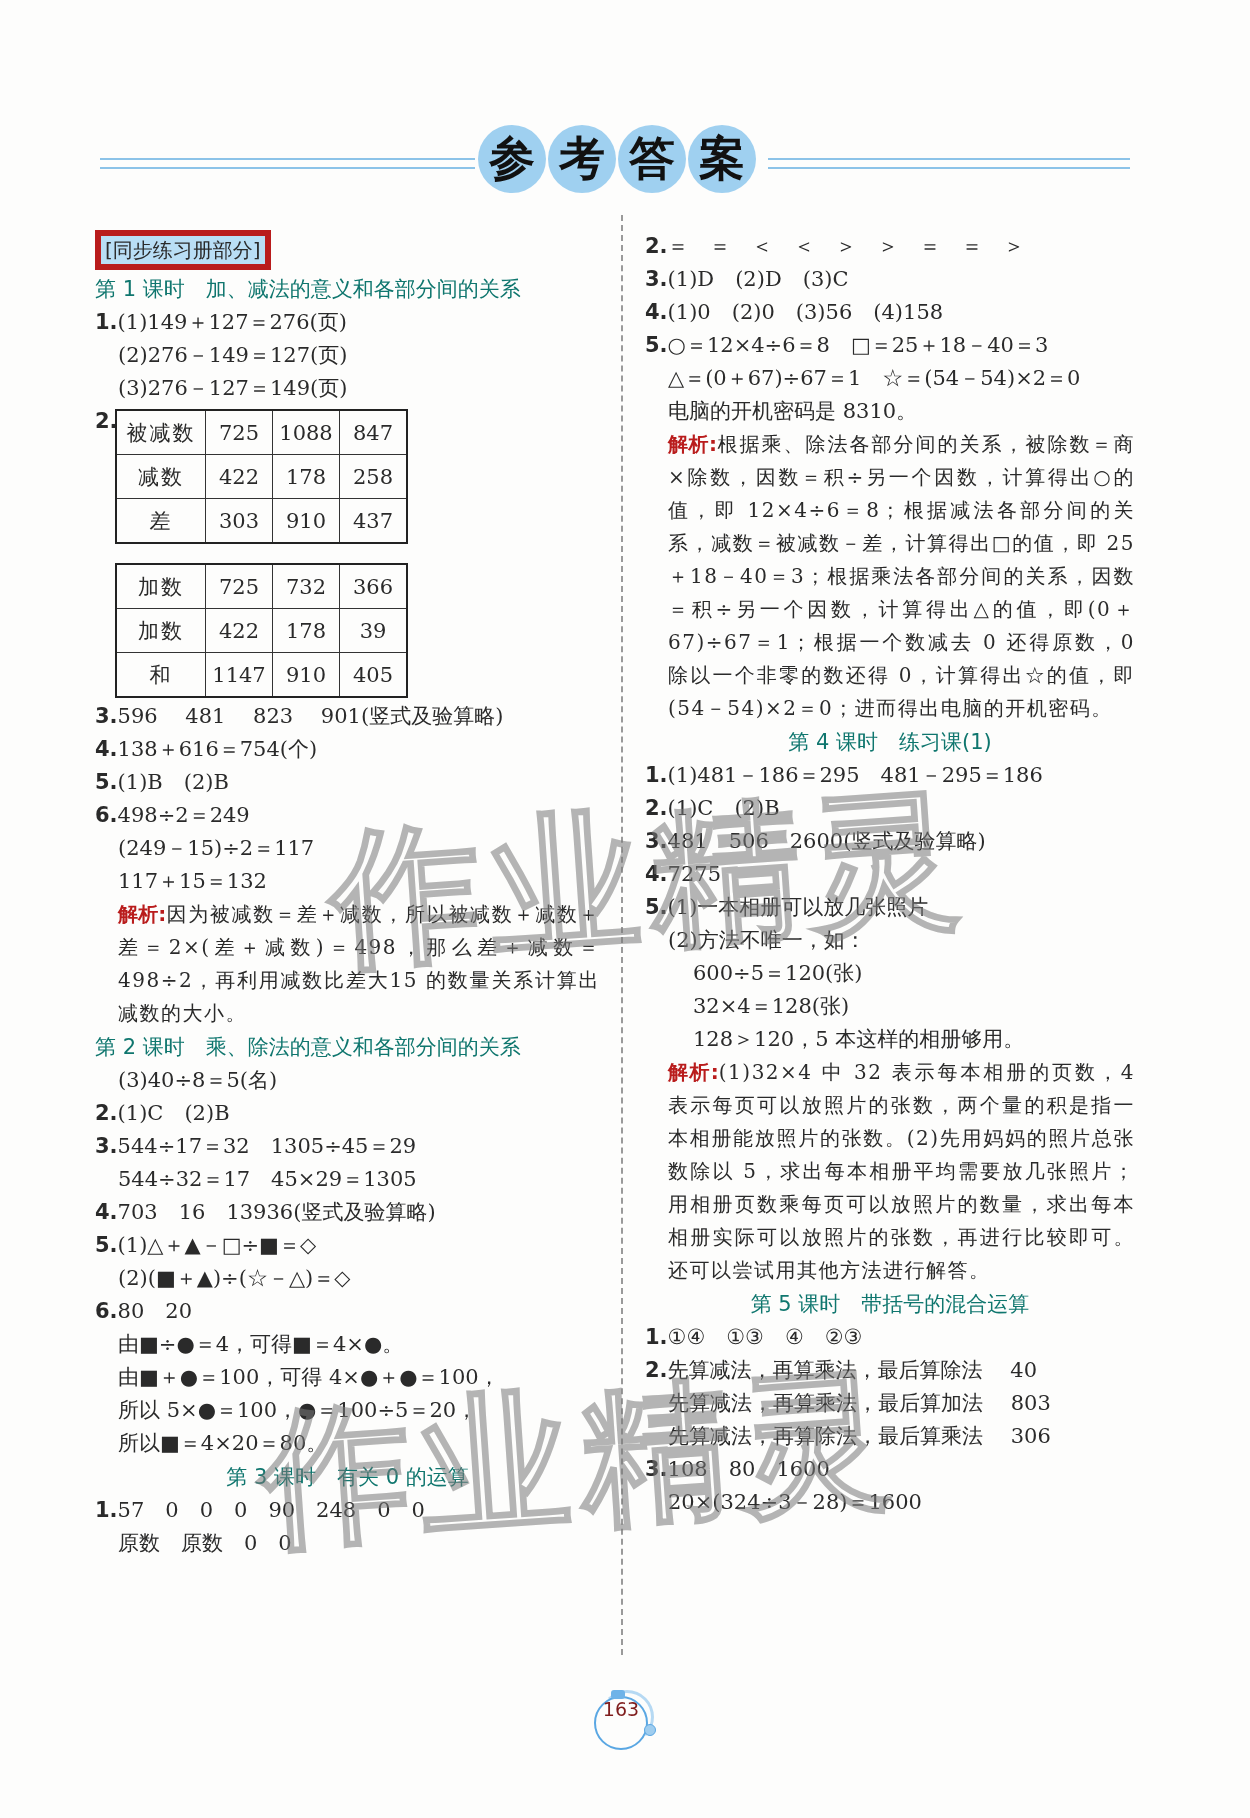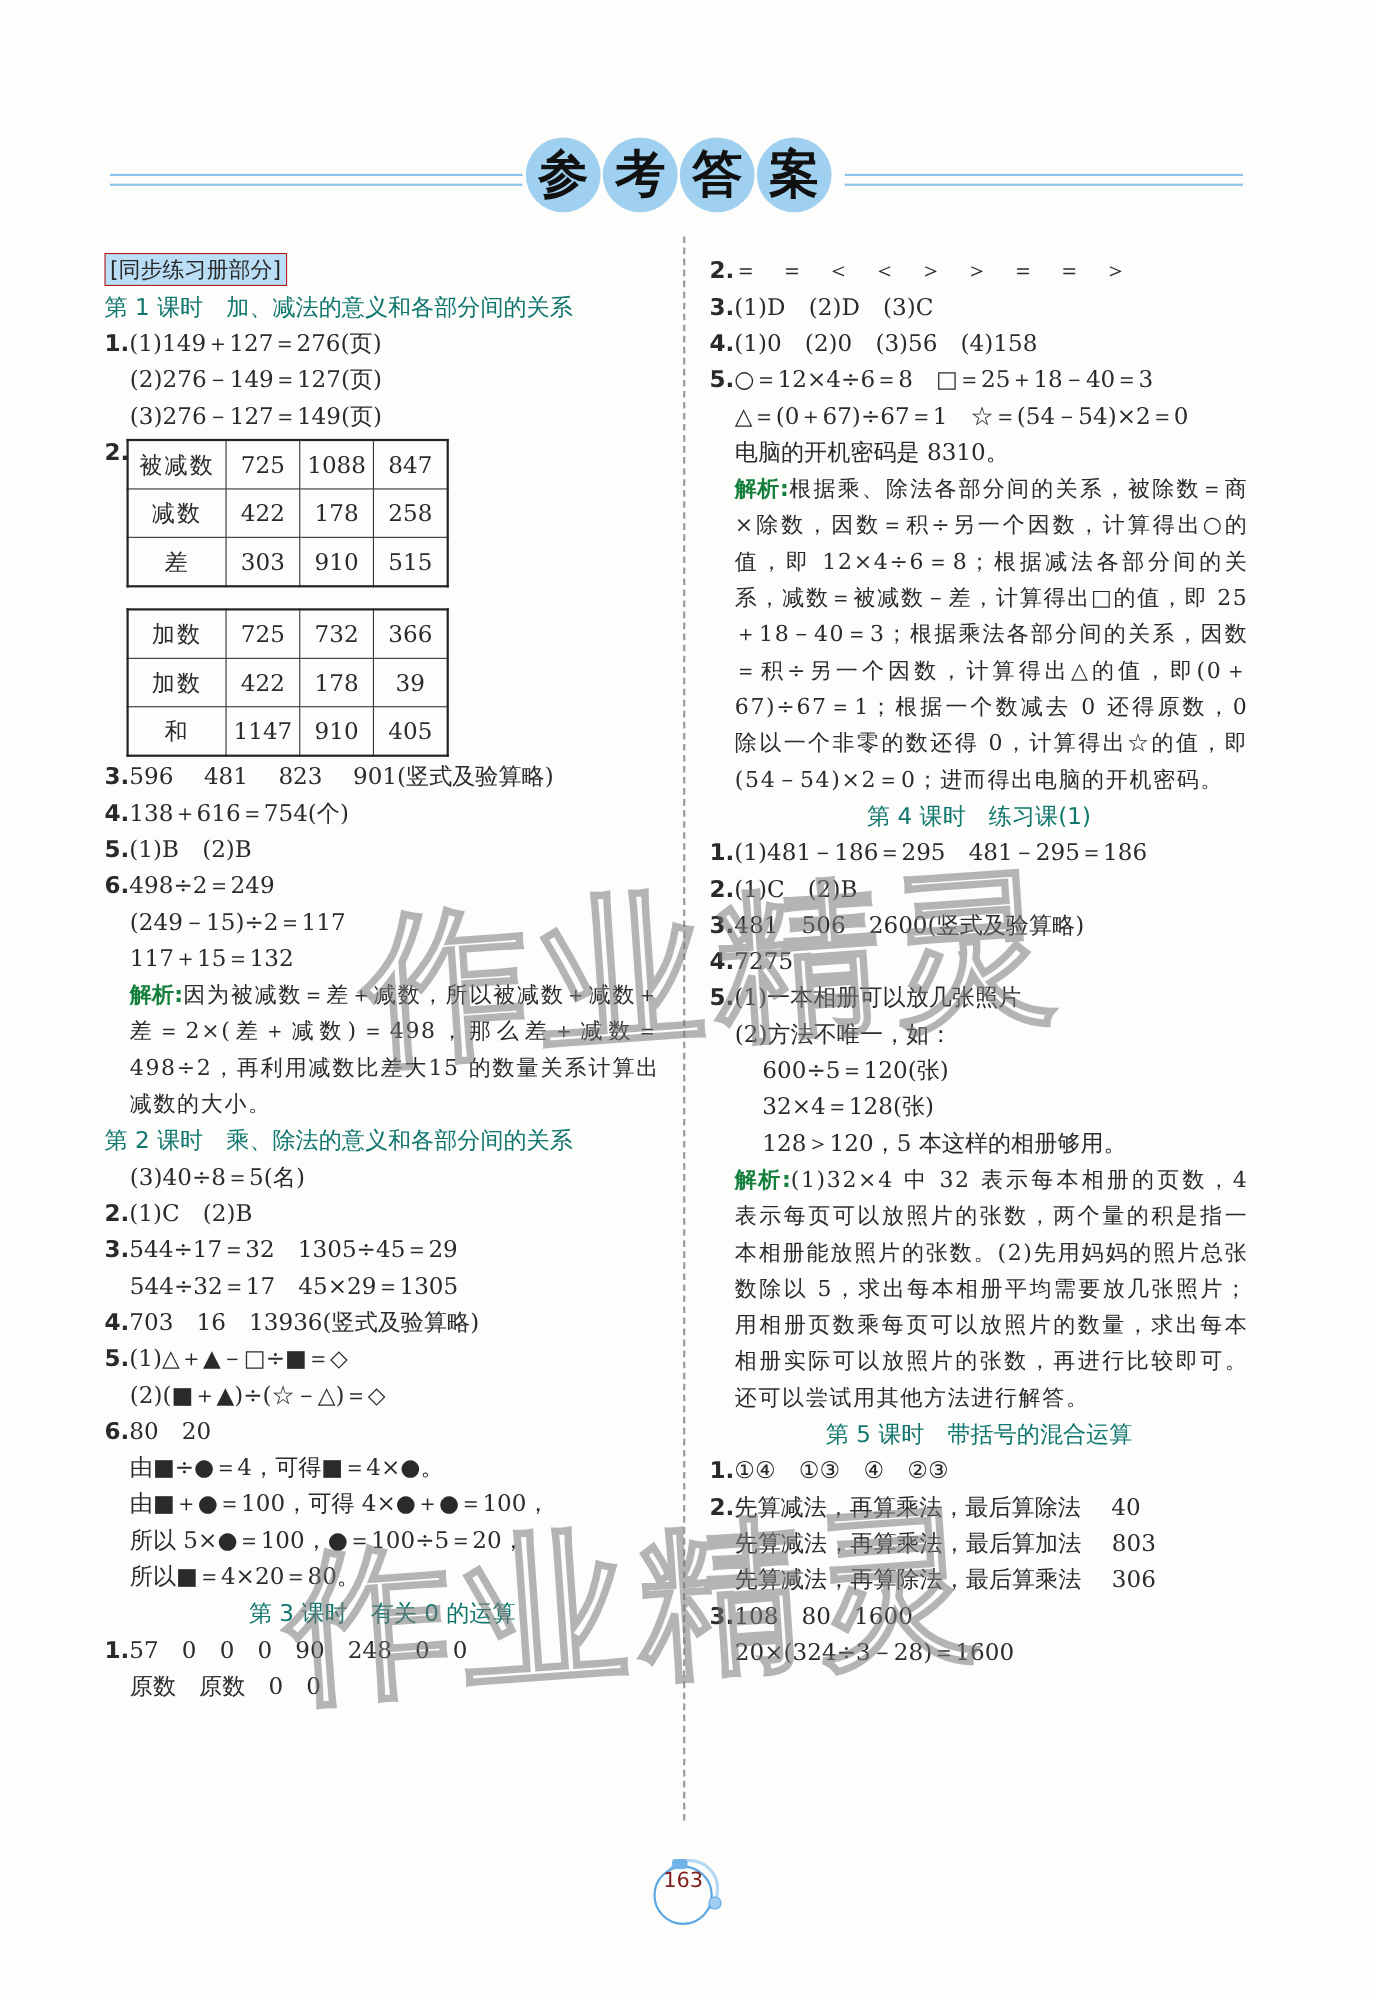--- a/index.html
+++ b/index.html
@@ -32,30 +32,30 @@
   .col { position: absolute; top: 230px; }
   .col.left { left: 95px; width: 505px; }
   .col.right { left: 645px; width: 490px; }
 
   .line { font-size: 21px; line-height: 33px; white-space: pre; }
   .indent1 { padding-left: 23px; }
   .indent2 { padding-left: 48px; }
   .qnum { font-weight: bold; font-family: "DejaVu Sans", sans-serif; }
 
   .section-tag {
-    display: inline-block; background: #b9def5; border: 1px solid #b91c1c;
+    display: inline-block; background: #b9def5; border: 6px solid #b91c1c;
     font-family: "DejaVu Sans", sans-serif; font-size: 20px; padding: 0 4px; line-height: 28px; margin-bottom: 2px;
   }
   .unit-title { font-family: "DejaVu Sans", sans-serif; font-size: 25px; line-height: 38px; text-align: center; padding-right: 70px; }
   .lesson-title {
     font-family: "DejaVu Sans", sans-serif; color: #0f766e; font-size: 21px; line-height: 34px; white-space: pre;
   }
   .lesson-title.center { text-align: center; }
   .analysis { font-size: 20px; line-height: 33px; text-align: justify; letter-spacing: 1.5px; }
-  .analysis .lbl { color: #15803d; font-family: "DejaVu Sans", sans-serif; font-weight: bold; letter-spacing: 0; }
+  .analysis .lbl { color: #b91c1c; font-family: "DejaVu Sans", sans-serif; font-weight: bold; letter-spacing: 0; }
 
   table.ans {
     border-collapse: collapse; border: 2.5px solid #222; margin-left: 20px; font-size: 21px;
   }
   table.ans td {
     border: 1.2px solid #333; text-align: center; height: 43px; padding: 0;
   }
   table.ans td.h { width: 88px; letter-spacing: 2px; }
   table.ans td.v { width: 66px; }
   .tbl-wrap { position: relative; }
@@ -113,21 +113,21 @@
         <tr>
           <td class="h">减数</td>
           <td class="v">422</td>
           <td class="v">178</td>
           <td class="v">258</td>
         </tr>
         <tr>
           <td class="h">差</td>
           <td class="v">303</td>
           <td class="v">910</td>
-          <td class="v">515</td>
+          <td class="v">437</td>
         </tr>
       </tbody>
         </table>
       <table class="ans" style="margin-top:19px;">
         <tbody>
             <tr>
           <td class="h">加数</td>
           <td class="v">725</td>
           <td class="v">732</td>
           <td class="v">366</td>

